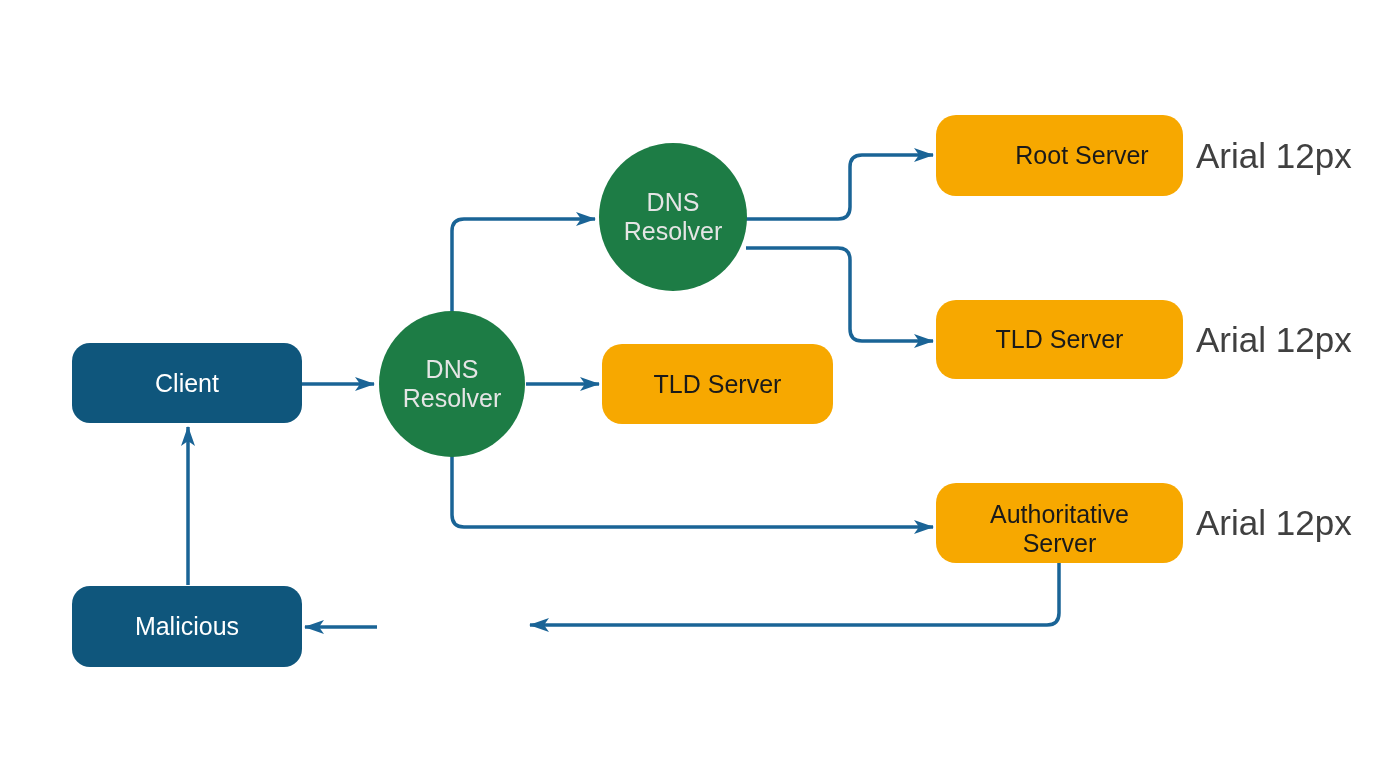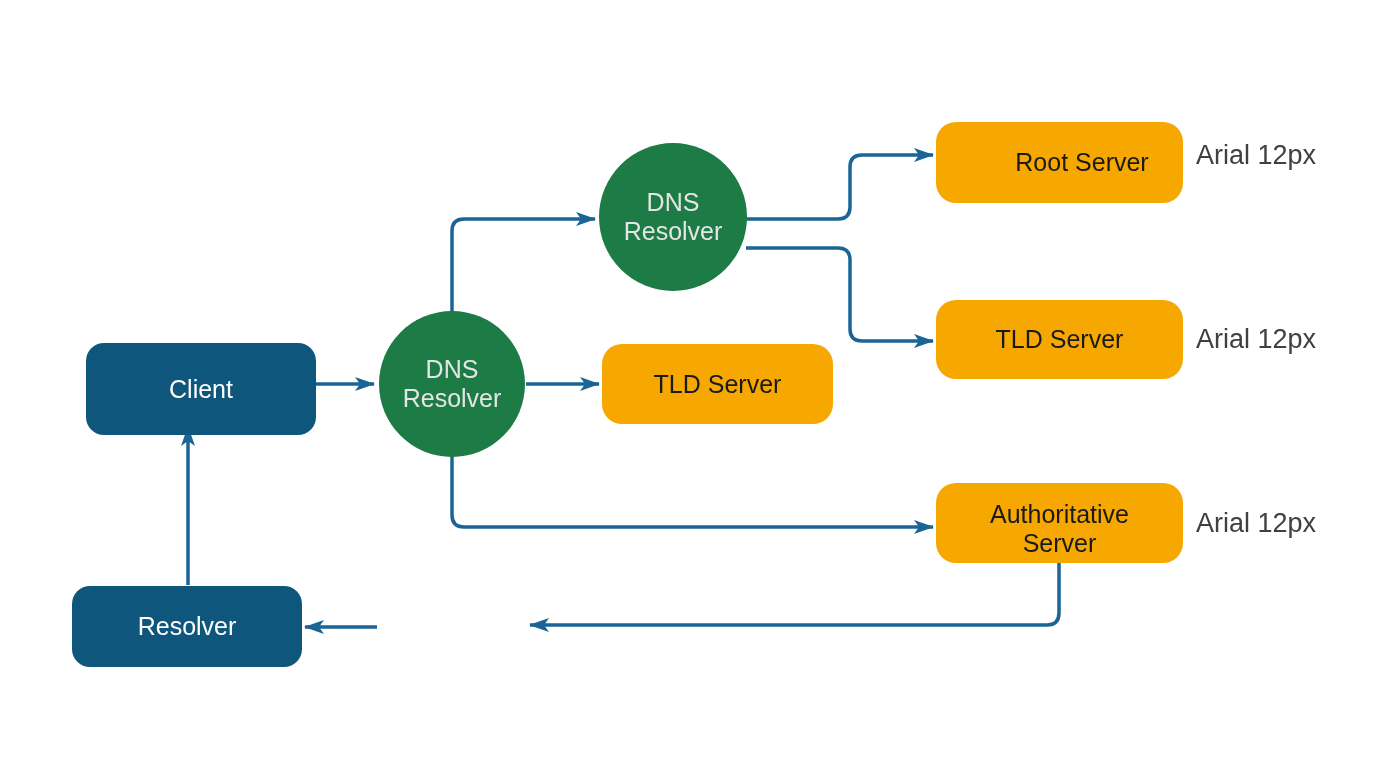--- a/index.html
+++ b/index.html
@@ -24,21 +24,21 @@
   }
   .circle{
     border-radius:50%;background:var(--node_green,#1d7c45);
     color:#e5e5e5;font-size:25px;line-height:1.18;
   }
   .node .lbl{display:block;}
   .w110{width:112px;}
   .w180{width:190px;line-height:1.18;margin-top:12px;}
   .annotation{
     position:absolute;display:flex;align-items:center;
-    color:var(--annotation_text,#404040);font-size:27px;
+    color:var(--annotation_text,#404040);font-size:35px;
   }
 </style>
 </head>
 <body>
 
 <div id="canvas">
 
   <svg class="wires" width="1376" height="768" viewBox="0 0 1376 768">
     <defs>
       <marker id="arrow" viewBox="0 0 20 14" refX="19" refY="7" markerWidth="20" markerHeight="14" markerUnits="userSpaceOnUse" orient="auto">
@@ -51,42 +51,42 @@
       <path d="M452,312 L452,231 Q452,219 464,219 L595,219" marker-end="url(#arrow)"></path>
       <path d="M746,219 L838,219 Q850,219 850,207 L850,167 Q850,155 862,155 L933,155" marker-end="url(#arrow)"></path>
       <path d="M746,248 L838,248 Q850,248 850,260 L850,329 Q850,341 862,341 L933,341" marker-end="url(#arrow)"></path>
       <path d="M452,456 L452,515 Q452,527 464,527 L933,527" marker-end="url(#arrow)"></path>
       <path d="M1059,563 L1059,613 Q1059,625 1047,625 L530,625" marker-end="url(#arrow)"></path>
       <path d="M377,627 L305,627" marker-end="url(#arrow)"></path>
       <path d="M188,585 L188,427" marker-end="url(#arrow)"></path>
     </g>
   </svg>
 
-  <div class="node rect" style="left:86px;top:343px;width:230px;height:92px;">
+  <div class="node rect" style="left:72px;top:343px;width:230px;height:80px;">
     <span class="lbl">Client</span>
   </div>
 
   <div class="node rect" style="left:72px;top:586px;width:230px;height:81px;">
-    <span class="lbl">Resolver</span>
+    <span class="lbl">Malicious</span>
   </div>
 
   <div class="node circle" style="left:379px;top:311px;width:146px;height:146px;">
     <span class="lbl w110">DNS Resolver</span>
   </div>
 
   <div class="node circle" style="left:599px;top:143px;width:148px;height:148px;">
     <span class="lbl w110">DNS Resolver</span>
   </div>
 
 
   <div class="node orange" style="left:602px;top:344px;width:231px;height:80px;">
     <span class="lbl">TLD Server</span>
   </div>
 
-  <div class="node orange" style="left:936px;top:122px;width:247px;height:81px;padding-left:45px;">
+  <div class="node orange" style="left:936px;top:115px;width:247px;height:81px;padding-left:45px;">
     <span class="lbl">Root Server</span>
   </div>
 
   <div class="node orange" style="left:936px;top:300px;width:247px;height:79px;">
     <span class="lbl">TLD Server</span>
   </div>
 
   <div class="node orange" style="left:936px;top:483px;width:247px;height:80px;">
     <span class="lbl w180">Authoritative Server</span>
   </div>

